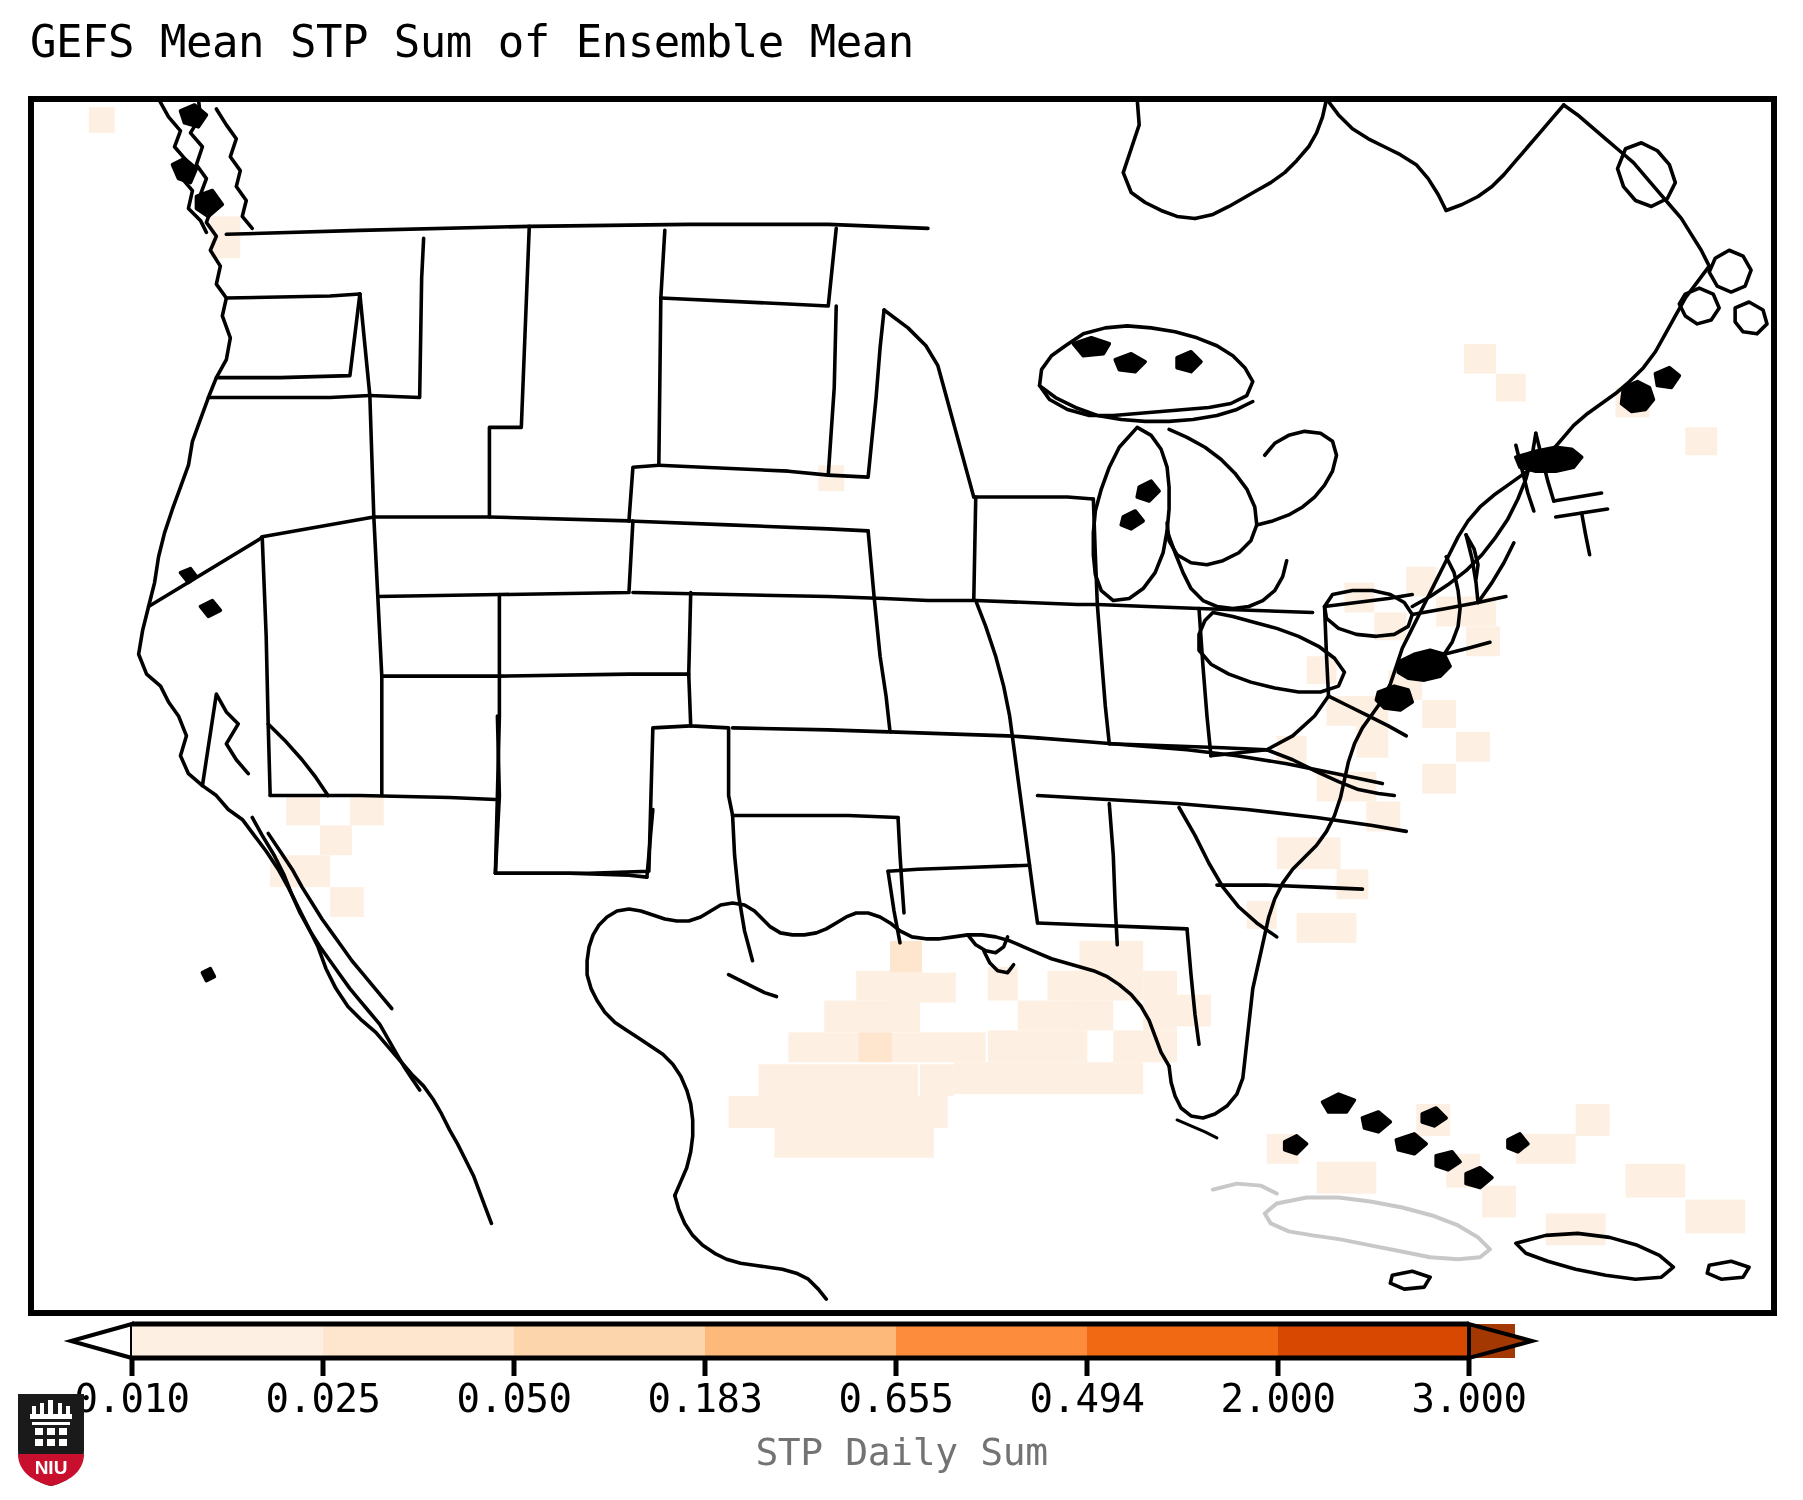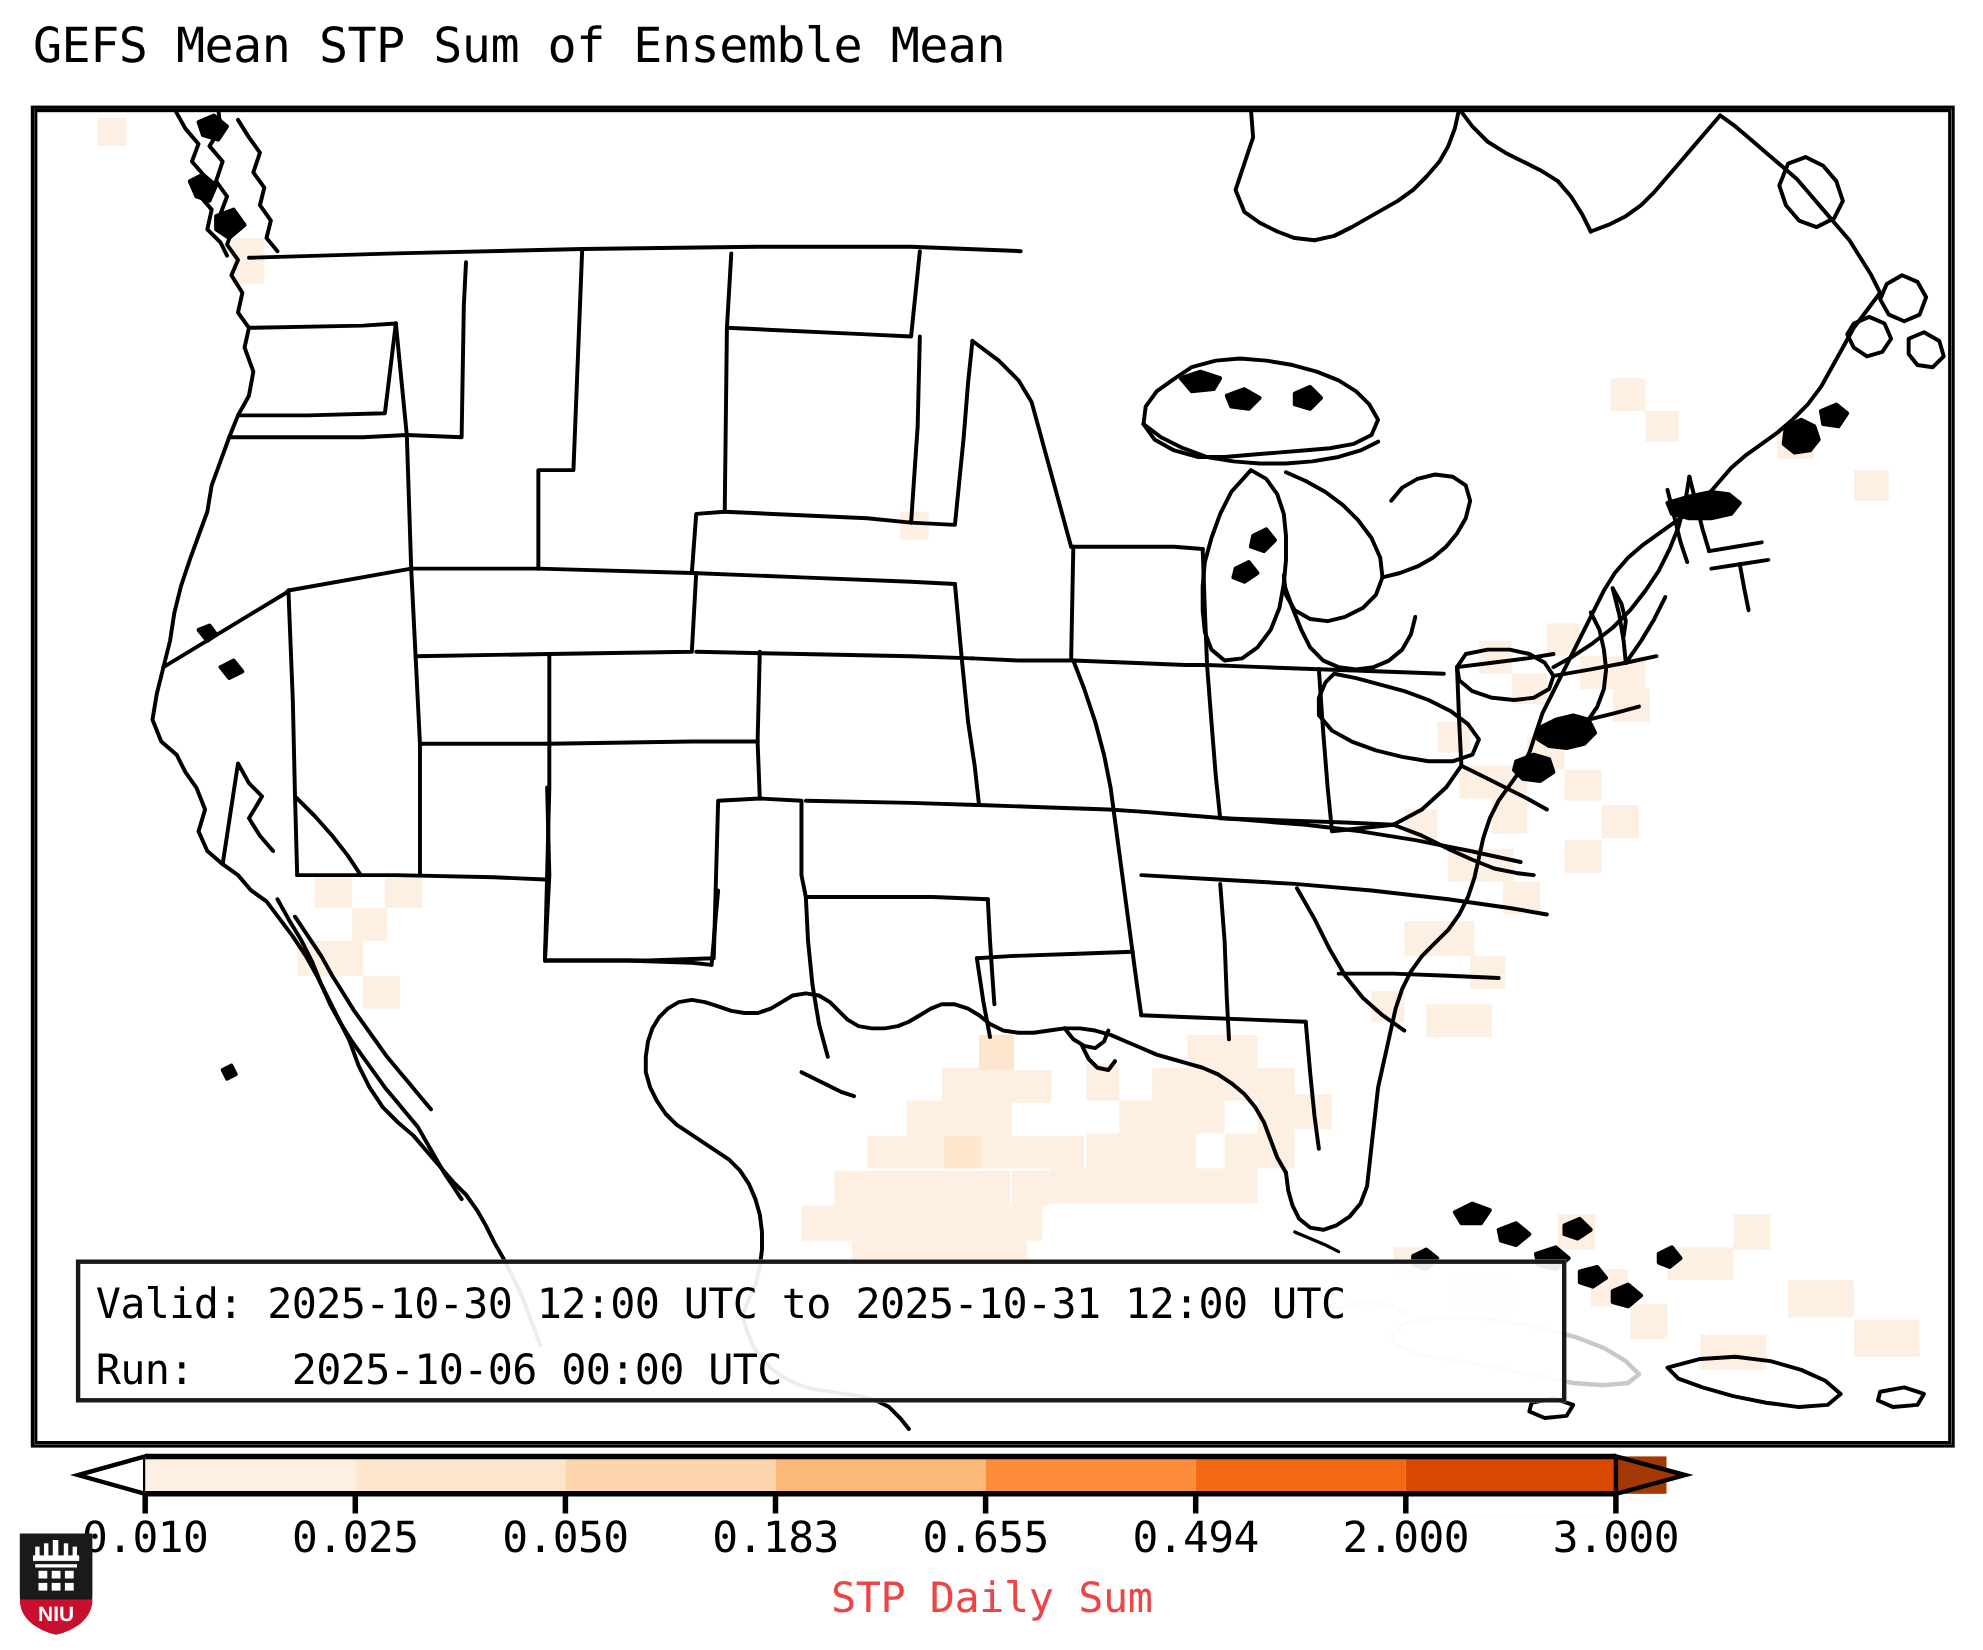--- a/index.html
+++ b/index.html
@@ -35,21 +35,21 @@
     position:absolute;left:0;top:1375px;width:1563px;height:52px;
   }
   .ctick{
     position:absolute;top:0;transform:translateX(-50%);
     font-size:39px;line-height:48px;color:#000;white-space:nowrap;
     font-family:"DejaVu Sans Mono","Liberation Mono",monospace;letter-spacing:-0.5px;
   }
 
   #cbar-axis-label{
     position:absolute;left:0;top:1428px;width:1803px;text-align:center;
-    font-size:38px;line-height:48px;color:#ef4444;
+    font-size:38px;line-height:48px;color:#737373;
     font-family:"DejaVu Sans Mono","Liberation Mono",monospace;letter-spacing:-0.4px;
   }
 
   #niu-logo{position:absolute;left:14px;top:1392px;width:74px;height:96px;}
 </style>
 </head>
 <body>
 
 <div id="title">GEFS Mean STP Sum of Ensemble Mean</div>
 
@@ -413,24 +413,20 @@
       <path d="M 1298 510 L 1330 506 L 1362 502 L 1386 498"></path>
       <path d="M 1440 438 L 1446 462 L 1450 486 L 1452 506"></path>
 
       <path d="M 1452 506 L 1466 486 L 1478 466 L 1488 446"></path>
       <path d="M 1418 558 L 1442 552 L 1464 546"></path>
     </g>
 
     <rect x="1.5" y="1.5" width="1746" height="1217" fill="none" stroke="#000" stroke-width="3"></rect>
   </svg>
 
-  <div id="info-box">
-    <div class="info-line">Valid: 2025-10-30 12:00 UTC to 2025-10-31 12:00 UTC</div>
-    <div class="info-line">Run:    2025-10-06 00:00 UTC</div>
-  </div>
 </div>
 
 <div id="cbar-wrap">
   <svg id="cbar-svg" width="1803" height="60" viewBox="0 0 1803 60">
 
     <polygon points="71,6 132,6 132,40 71,40 71,40" fill="#ffffff" stroke="none"></polygon>
     <polygon points="132,6 132,40 71,23" fill="#ffffff" stroke="#000" stroke-width="4"></polygon>
 
     <rect x="132" y="6" width="191" height="34" fill="#fdf0e2"></rect>
     <rect x="323" y="6" width="191" height="34" fill="#fde5ce"></rect>

